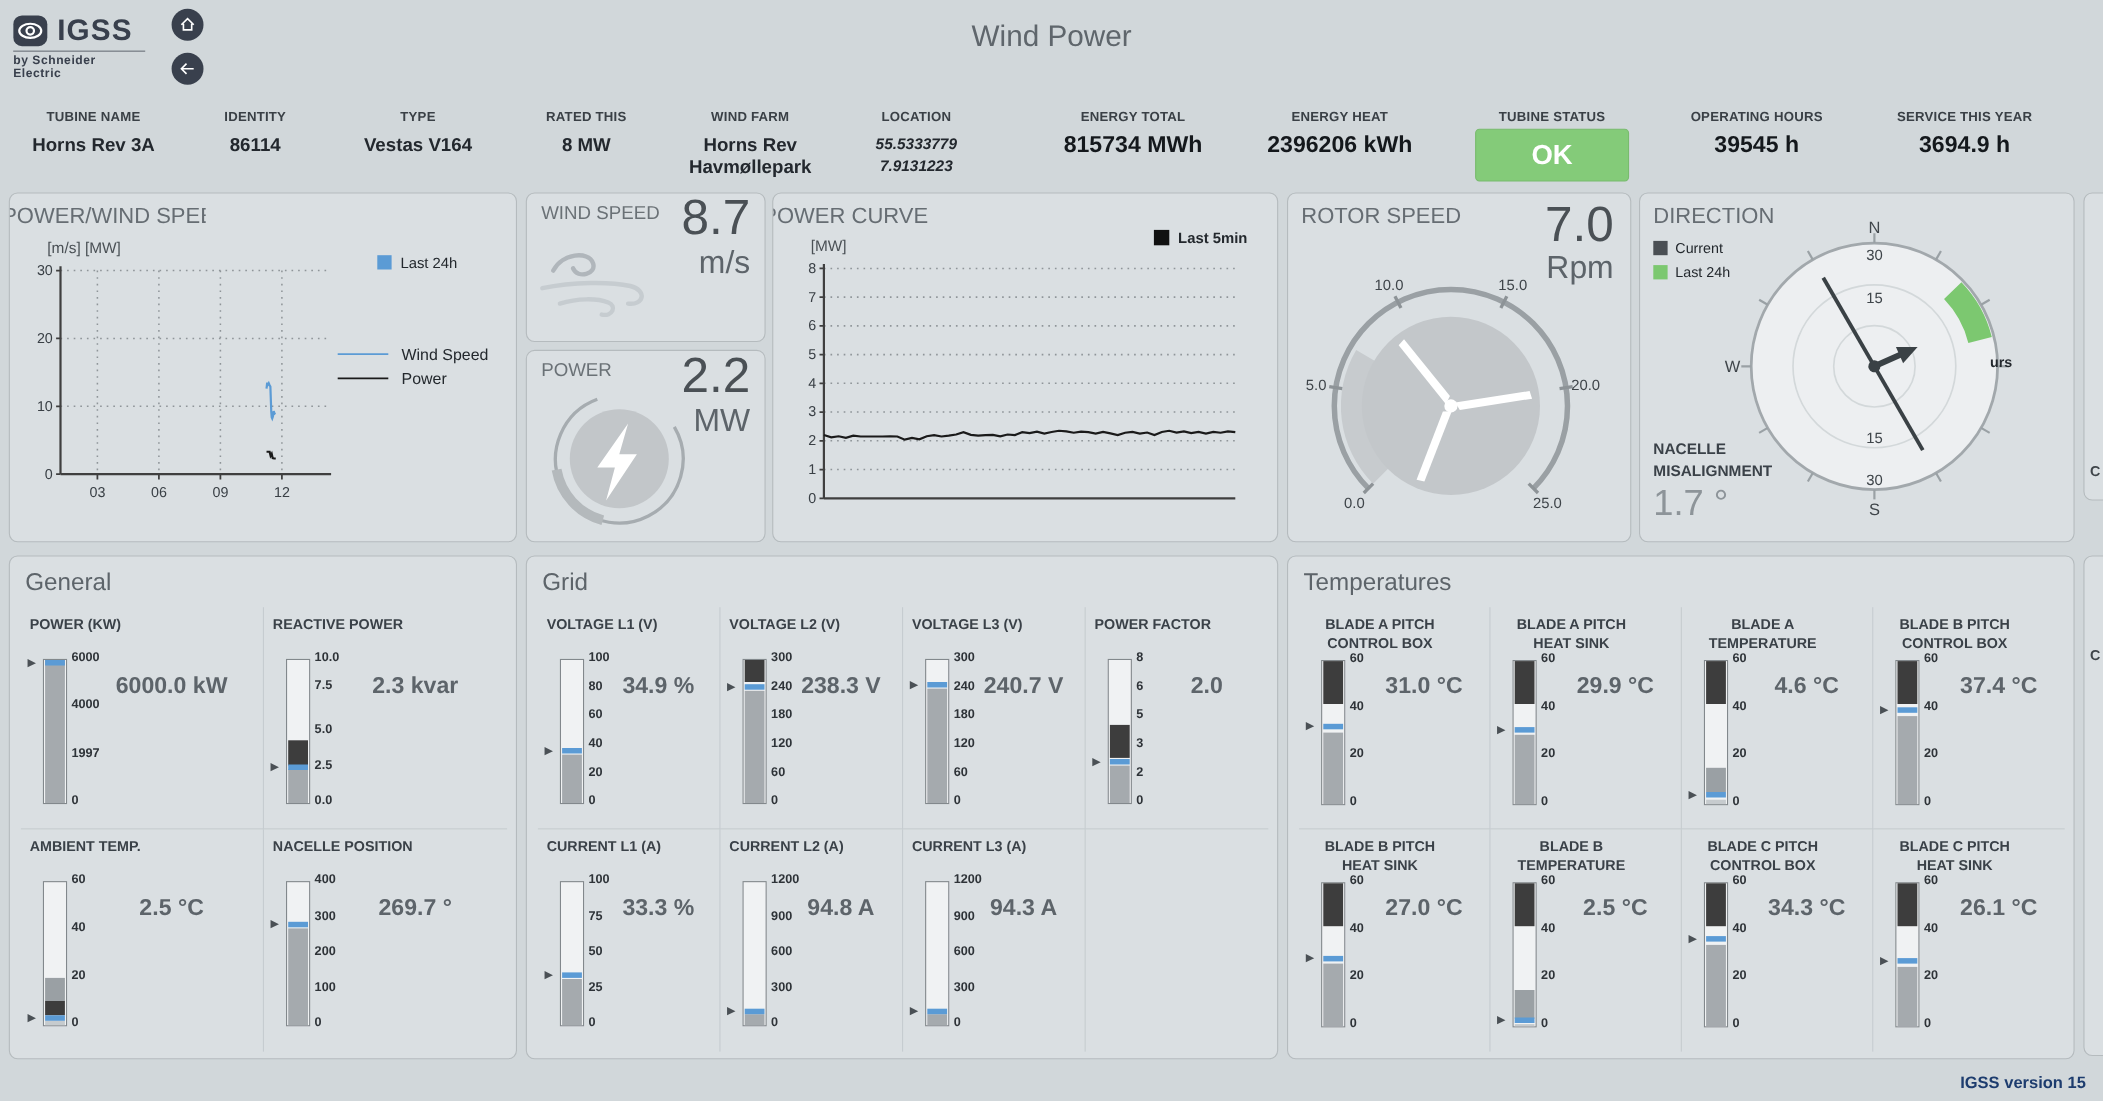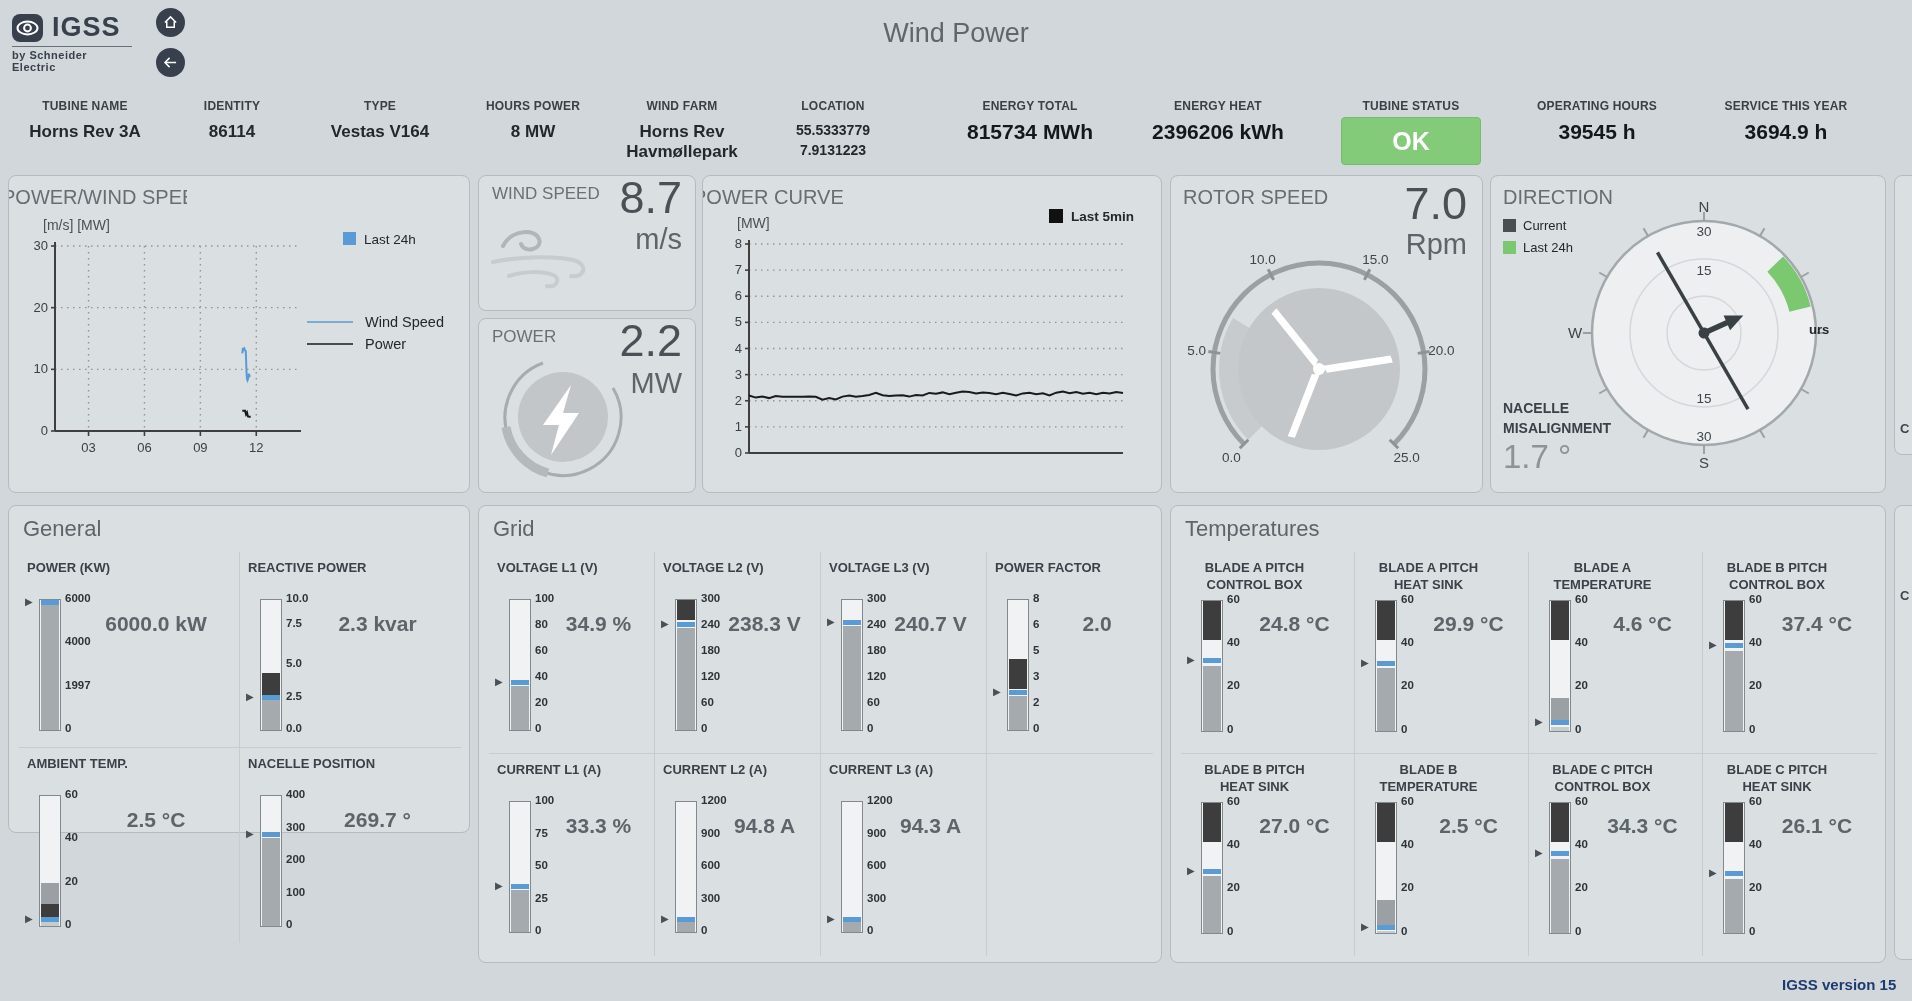--- a/index.html
+++ b/index.html
@@ -11,21 +11,21 @@
   .logo-rule{border-top:1px solid #6a7078;margin:3px 0 2px 0;}
   .logo-sub{font-size:11px;font-weight:bold;color:#39404d;letter-spacing:.5px;}
   .nav-btn{position:absolute;left:156px;width:29px;height:29px;border-radius:50%;background:#39404d;color:#fff;
            display:flex;align-items:center;justify-content:center;cursor:pointer;}
   .page-title{position:absolute;left:0;right:0;top:18px;text-align:center;font-size:27px;color:#5f666c;pointer-events:none;}
   
   .hf{position:absolute;top:99px;height:76px;text-align:center;}
   .hf-label{font-size:12px;font-weight:bold;color:#3a4046;letter-spacing:.2px;}
   .hf-val{margin-top:9px;font-size:17px;font-weight:bold;color:#23282e;}
   .hf-val.big{margin-top:7px;font-size:21px;color:#14181c;}
-  .hf-val.small{margin-top:7px;font-size:14px;line-height:1.45;}
+  .hf-val.small{margin-top:7px;font-size:14px;line-height:1.45;font-style:italic;}
   .status-btn{margin:4px auto 0;width:138px;height:46px;border-radius:4px;display:flex;align-items:center;justify-content:center;
               color:#fff;font-size:25px;font-weight:bold;border:1px solid #79bb6e;}
   
   .panel{position:absolute;background:#dadfe2;border:1px solid #b5bbbe;border-radius:8px;box-sizing:border-box;}
   .ptitle{font-size:20px;color:#666d73;white-space:nowrap;}
   .ptitle-clip{position:absolute;top:10px;overflow:hidden;}
   .tlabel{position:absolute;left:13px;top:8px;font-size:17px;color:#6a7176;}
   .tile-val{position:absolute;right:13px;top:-4px;font-size:45px;color:#4a5055;}
   .tile-unit{position:absolute;right:13px;top:47px;font-size:29px;color:#5d646a;}
   #t-power .tile-unit{top:48px;}
@@ -98,21 +98,21 @@
       </div>
       <div class="hf" style="left: 137px; width: 190px;">
         <div class="hf-label">IDENTITY</div>
         <div class="hf-val">86114</div>
       </div>
       <div class="hf" style="left: 285px; width: 190px;">
         <div class="hf-label">TYPE</div>
         <div class="hf-val">Vestas V164</div>
       </div>
       <div class="hf" style="left: 438px; width: 190px;">
-        <div class="hf-label">HOURS POWER</div>
+        <div class="hf-label">RATED THIS</div>
         <div class="hf-val">8 MW</div>
       </div>
       <div class="hf" style="left: 587px; width: 190px;">
         <div class="hf-label">WIND FARM</div>
         <div class="hf-val">Horns Rev Havmøllepark</div>
       </div>
       <div class="hf" style="left: 738px; width: 190px;">
         <div class="hf-label">LOCATION</div>
         <div class="hf-val small">
           <div>55.5333779</div>
@@ -326,21 +326,21 @@
     <div class="dir-artifact">urs</div>
   </div>
 
   <div class="sliver" style="left:1894px;top:175px;width:46px;height:280px;">
     <div class="sliver-c" style="top:245px;">C</div>
   </div>
   <div class="sliver" style="left:1894px;top:505px;width:46px;height:455px;">
     <div class="sliver-c" style="top:82px;">C</div>
   </div>
 
-  <div class="panel" id="s-general" style="left:8px;top:505px;width:462px;height:328px;">
+  <div class="panel" id="s-general" style="left:8px;top:505px;width:462px;height:458px;">
     <div class="stitle">General</div>
     <div class="sec-body cols2" id="general-grid">
         <div class="gcell">
           <div class="glabel"><span>POWER (KW)</span></div>
           <div class="gbody">
             <div class="gtrack">
               <div class="gfill" style="bottom: 0px; height: 130px; background: rgb(165, 170, 174);"></div>
               <div class="gmark" style="bottom: 124.533px; background: rgb(91, 155, 213);"></div>
             </div>
             <div class="garrow" style="top: 1.46667px;">▶</div>
@@ -537,21 +537,21 @@
               <div class="gfill" style="bottom: 0px; height: 65px; background: rgb(165, 170, 174);"></div>
               <div class="gband" style="bottom: 91px; height: 39px; background: rgb(61, 61, 61);"></div>
               <div class="gmark" style="bottom: 67.3333px; background: rgb(91, 155, 213);"></div>
             </div>
             <div class="garrow" style="top: 58.6667px;">▶</div>
             <div class="gtick" style="top: 127px;">0</div>
             <div class="gtick" style="top: 83.6667px;">20</div>
             <div class="gtick" style="top: 40.3333px;">40</div>
             <div class="gtick" style="top: -3px;">60</div>
           </div>
-          <div class="gval">24.8 °C</div>
+          <div class="gval">31.0 °C</div>
         </div>
         <div class="gcell">
           <div class="glabel center"><span>BLADE A PITCH</span><br><span>HEAT SINK</span></div>
           <div class="gbody">
             <div class="gtrack">
               <div class="gfill" style="bottom: 0px; height: 62.8333px; background: rgb(165, 170, 174);"></div>
               <div class="gband" style="bottom: 91px; height: 39px; background: rgb(61, 61, 61);"></div>
               <div class="gmark" style="bottom: 65.1667px; background: rgb(91, 155, 213);"></div>
             </div>
             <div class="garrow" style="top: 60.8333px;">▶</div>

